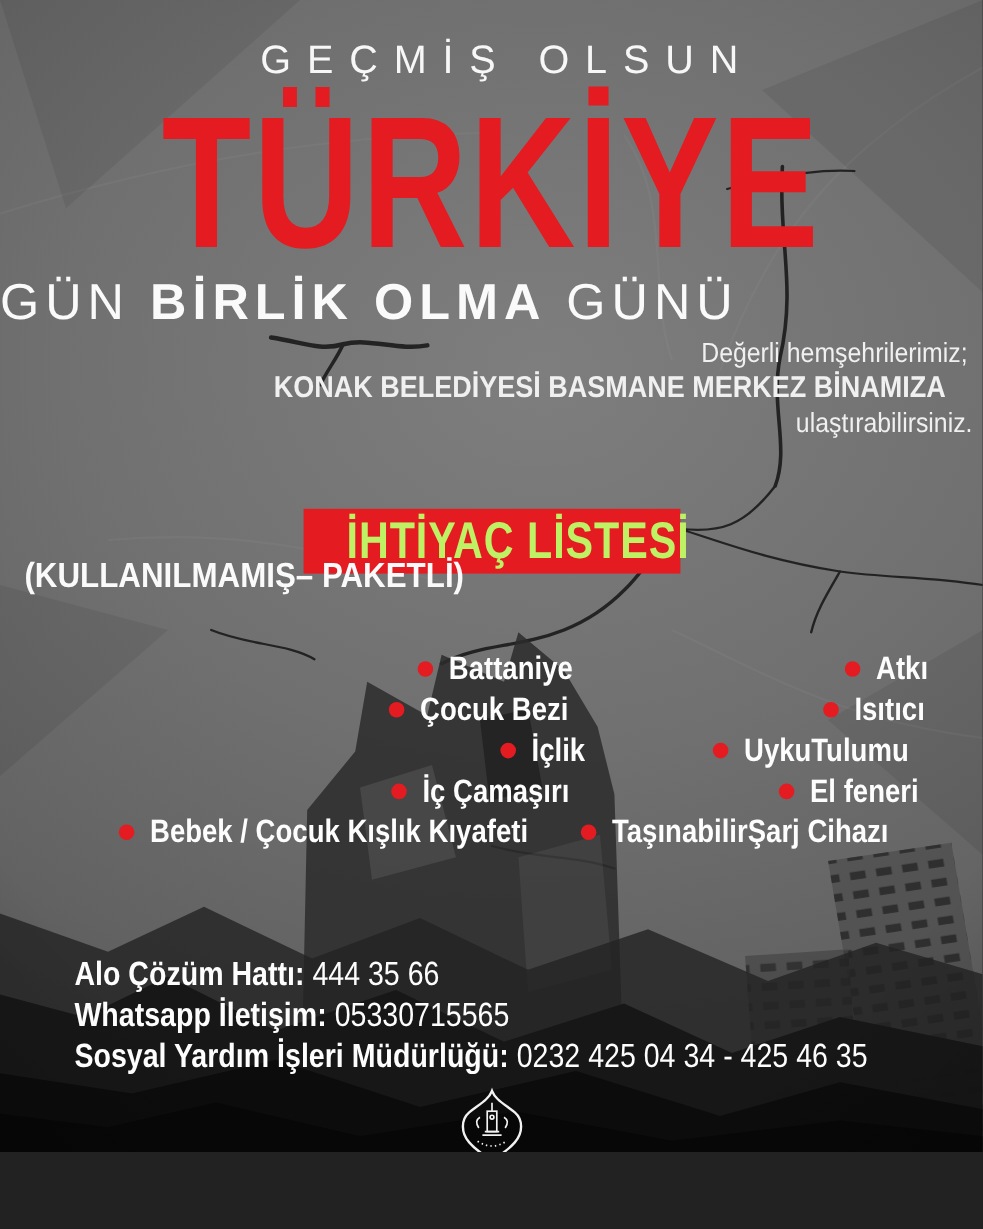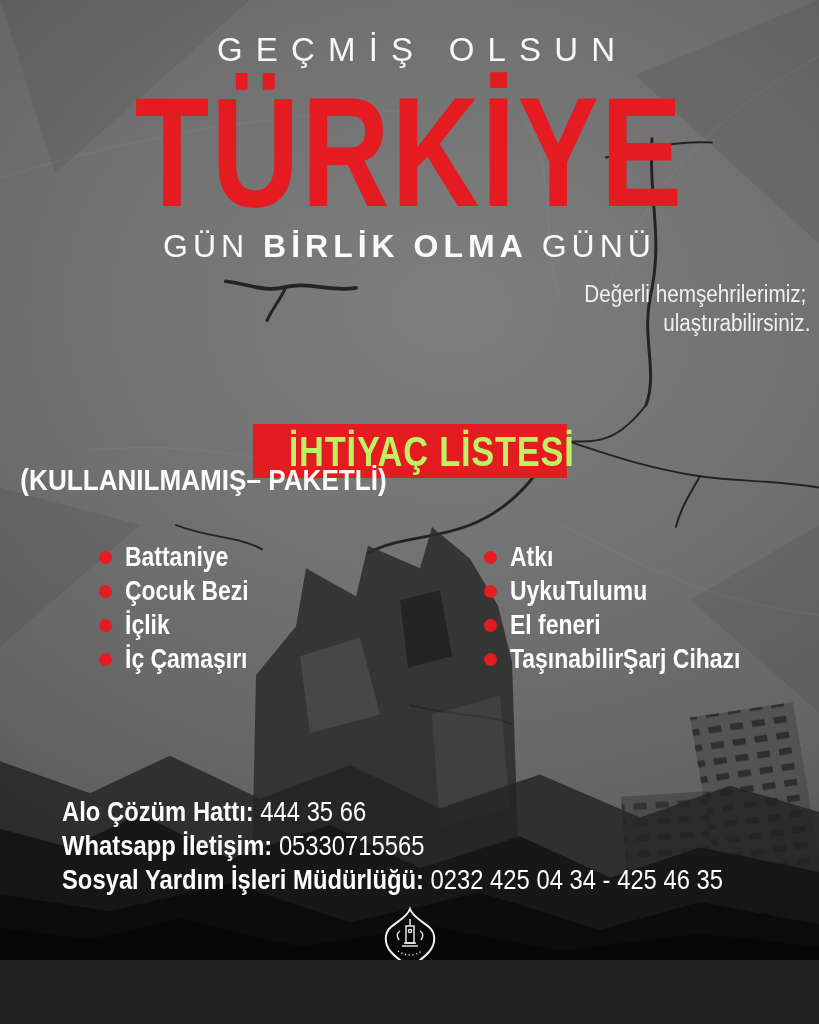--- a/index.html
+++ b/index.html
@@ -14,41 +14,41 @@
     background:radial-gradient(120% 115% at 50% 38%, rgba(0,0,0,0) 52%, rgba(0,0,0,0.22) 82%, rgba(0,0,0,0.42) 100%);}
   .content{position:absolute; inset:0;}
   .cond{display:inline-block; transform:scaleX(0.85); transform-origin:left center; white-space:nowrap;}
   .cond-c{display:inline-block; transform:scaleX(0.9); transform-origin:center center; white-space:nowrap;}
 
   .kicker{position:absolute; top:31px; left:0; width:100%; text-align:center;
     font-size:33px; font-weight:400; letter-spacing:0.40em; padding-left:0.40em; color:#f7f7f7;}
   .title{position:absolute; top:74px; left:0; width:100%; text-align:center;
     font-size:122px; font-weight:800; letter-spacing:2px; line-height:1;
     color:var(--accent); transform:scaleY(1.28); transform-origin:top center;}
-  .subtitle{position:absolute; top:228px; left:0; width:100%; text-align:center;
-    font-size:32px; letter-spacing:5px; color:#fafafa; white-space:nowrap;}
+  .subtitle{position:absolute; top:228px; left:0; width:100%; text-align:left;
+    font-size:42px; letter-spacing:5px; color:#fafafa; white-space:nowrap;}
   .sub-light{font-weight:400;}
   .sub-bold{font-weight:700;}
 
   .intro{position:absolute; top:280px; left:0; width:100%; text-align:right;
     font-size:23px; line-height:29px; color:#f0f0f0;}
   .intro .em{font-weight:700; font-style:italic;}
   .intro .strong-line{font-weight:700; font-size:25px;}
 
   .banner{position:absolute; top:424px; left:50%; transform:translateX(-50%);
     width:314px; background:var(--accent); text-align:center;
     font-size:43px; font-weight:800; line-height:54px; letter-spacing:1px; color:#bef264;}
   .banner .cond-c{transform:scaleX(0.8);}
   .note{position:absolute; top:464px; left:0; width:100%; text-align:left;
     font-size:29px; font-weight:700; color:#fafafa;}
 
   .list{position:absolute; top:540px;}
   .list-left{left:99px;}
   .list-right{left:484px;}
-  .li-row{display:flex; align-items:center; height:34px;}
+  .li-row{display:flex; align-items:center; height:34px;justify-content:flex-end;}
   .bullet{width:13px; height:13px; border-radius:50%; background:var(--accent);
     margin-right:13px; flex:0 0 auto;}
   .li-label{font-size:27px; font-weight:700; color:#fdfdfd;}
 
   .contacts{position:absolute; left:62px; top:795px;}
   .contact-line{height:34px; line-height:34px; font-size:28px; color:#fdfdfd;}
   .contact-line b{font-weight:700;}
   .contact-value{font-weight:400;}
 
   .footer{position:absolute; top:906px; left:0; width:100%; text-align:center;}
@@ -121,20 +121,21 @@
 
   <div class="content">
     <div class="kicker">GEÇMİŞ OLSUN</div>
 
     <div class="title">TÜRKİYE</div>
 
     <div class="subtitle"><span class="sub-light">GÜN </span><span class="sub-bold">BİRLİK OLMA</span><span class="sub-light"> GÜNÜ</span></div>
 
     <div class="intro">
       <div><span class="cond-c">Değerli hemşehrilerimiz;</span></div>
+      <div class="strong-line"><span class="cond-c">KONAK BELEDİYESİ BASMANE MERKEZ BİNAMIZA</span></div>
       <div><span class="cond-c">ulaştırabilirsiniz.</span></div>
     </div>
 
     <div class="banner"><span class="cond-c">İHTİYAÇ LİSTESİ</span></div>
 
     <div class="note"><span class="cond-c">(KULLANILMAMIŞ– PAKETLİ)</span></div>
 
     <div class="list list-left">
       <div class="li-row">
           <span class="bullet"></span>
@@ -145,26 +146,34 @@
           <span class="li-label cond">Çocuk Bezi</span>
         </div>
       <div class="li-row">
           <span class="bullet"></span>
           <span class="li-label cond">İçlik</span>
         </div>
       <div class="li-row">
           <span class="bullet"></span>
           <span class="li-label cond">İç Çamaşırı</span>
         </div>
+      <div class="li-row">
+          <span class="bullet"></span>
+          <span class="li-label cond">Bebek / Çocuk Kışlık Kıyafeti</span>
+        </div>
     </div>
 
     <div class="list list-right">
       <div class="li-row">
           <span class="bullet"></span>
           <span class="li-label cond">Atkı</span>
+        </div>
+      <div class="li-row">
+          <span class="bullet"></span>
+          <span class="li-label cond">Isıtıcı</span>
         </div>
       <div class="li-row">
           <span class="bullet"></span>
           <span class="li-label cond">UykuTulumu</span>
         </div>
       <div class="li-row">
           <span class="bullet"></span>
           <span class="li-label cond">El feneri</span>
         </div>
       <div class="li-row">

